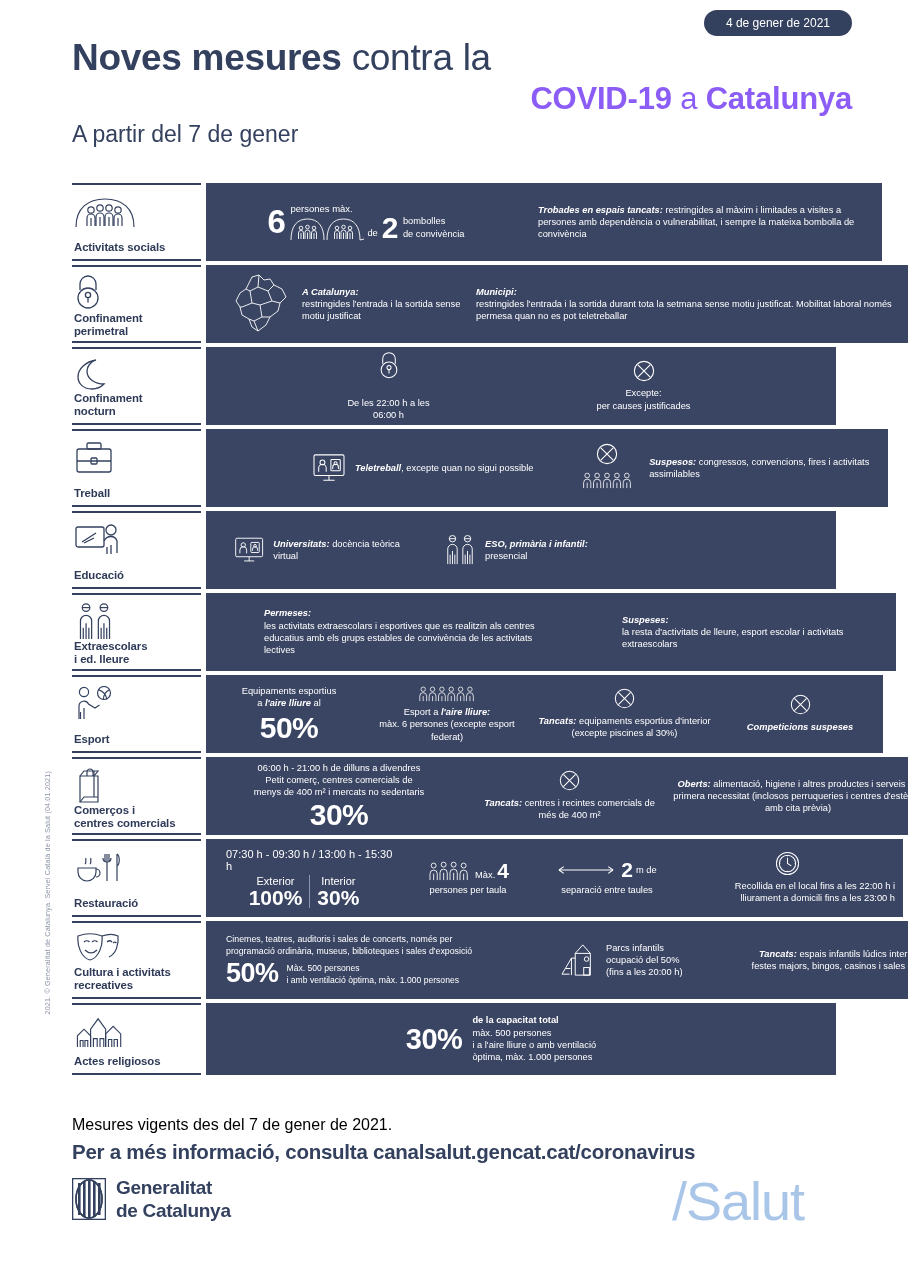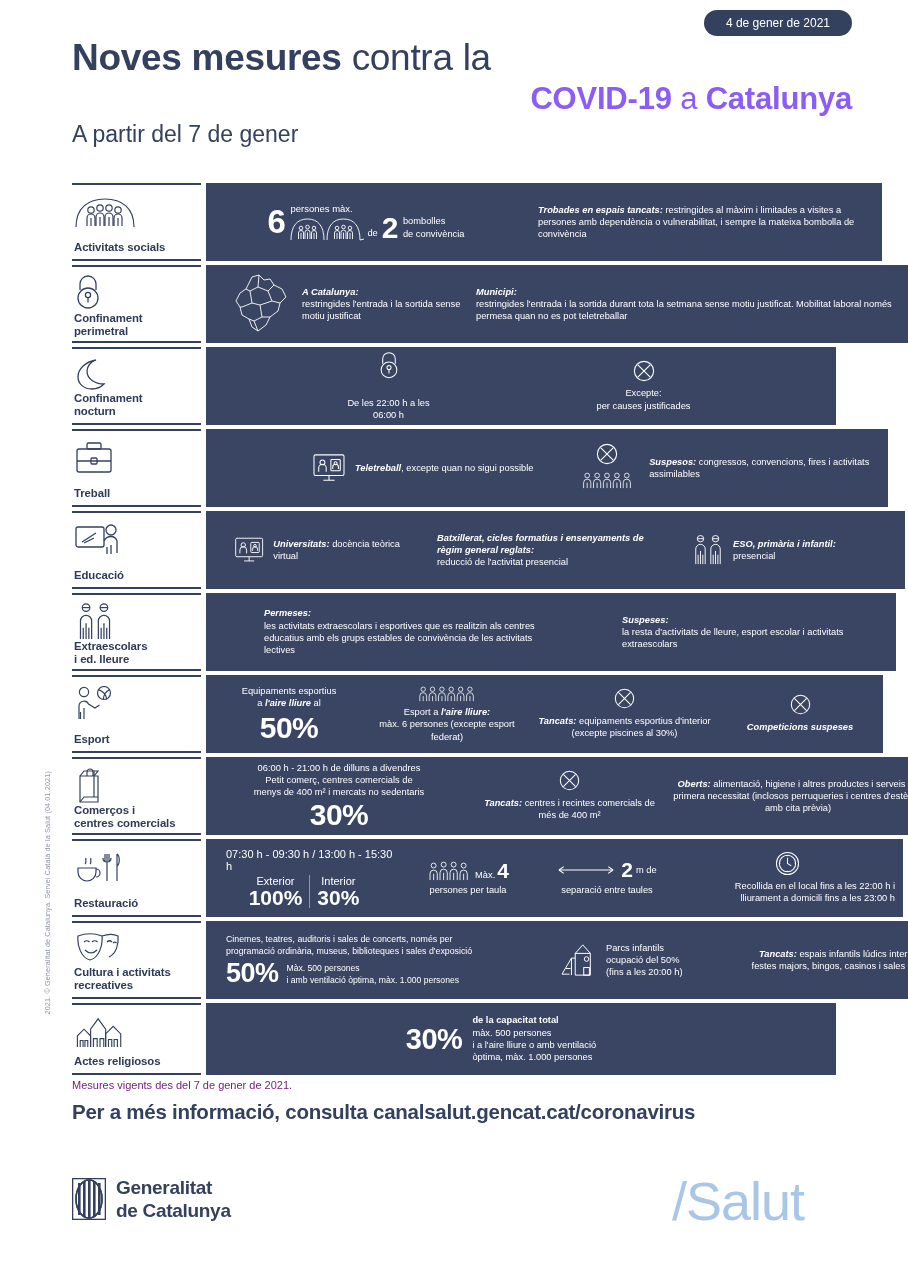--- a/index.html
+++ b/index.html
@@ -68,21 +68,21 @@
   .txt { font-size: 9.3px; line-height: 12.3px; }
   .txt b { font-weight: bold; font-style: italic; }
   .big { font-size: 30px; font-weight: bold; line-height: 1; letter-spacing: -0.5px; }
   .med { font-size: 21px; font-weight: bold; line-height: 1; }
   .center { text-align: center; }
   .ico { flex: 0 0 auto; }
   .ico svg { display: block; }
 
   
   .footer { position: absolute; left: 72px; top: 1072px; width: 790px; }
-  .foot-l1 { font-size: 11px; line-height: 26px; color: #701a75; }
+  .foot-l1 { font-size: 16px; line-height: 26px; color: #000000; margin-top: 40px; }
   .foot-l2 { font-size: 20.5px; line-height: 28px; font-weight: bold; color: #33405e; letter-spacing: -0.25px; }
 
   .logos { position: absolute; left: 72px; top: 1176px; width: 790px; height: 70px; }
   .gencat { position: absolute; left: 0; top: 0; display: flex; align-items: center; }
   .gencat-mark { width: 34px; height: 42px; margin-right: 10px; }
   .gencat-txt { font-size: 19px; font-weight: bold; line-height: 23px; color: #33405e; letter-spacing: -0.3px; }
   .salut { position: absolute; right: 58px; top: -6px; font-size: 54px; color: #a9c6e8; font-weight: normal; letter-spacing: -1px; }
 
   .sep-v { width: 1px; align-self: stretch; background: #8d96ae; margin: 0 7px; }
 </style>
@@ -309,24 +309,20 @@
               <rect x="2" y="2" width="32" height="22" rx="1.5"></rect>
               <circle cx="11" cy="10" r="2.6"></circle>
                 <path d="M7 20 v-4 a4 4 0 0 1 8 0 v4"></path>
               <rect x="20" y="7" width="10" height="12" rx="1"></rect>
                 <circle cx="25" cy="11" r="1.6"></circle>
                 <path d="M22 17 v-2 a3 3 0 0 1 6 0 v2"></path>
               <path d="M18 24 v5 M12 29 h12"></path>
             </svg>
             <div class="txt" style="margin-left:9px;"><b>Universitats:</b><span> docència teòrica virtual</span></div>
           </div>
-          <div class="txt" style="width:230px;margin-left:18px;">
-            <b>Batxillerat, cicles formatius i ensenyaments de règim general reglats:</b>
-            <div>reducció de l'activitat presencial</div>
-          </div>
           <div class="block" style="width:200px;margin-left:24px;">
             <svg width="34" height="32" viewBox="0 0 36 34" fill="none" stroke="#ffffff" stroke-width="1">
               <circle cx="10" cy="5" r="3.4"></circle>
                 <path d="M6.6 5 h6.8"></path>
               <path d="M5 32 v-16 a5 5 0 0 1 10 0 v16 M10 18 v14 M7.5 22 v10 M12.5 22 v10"></path>
               <circle cx="26" cy="5" r="3.4"></circle>
                 <path d="M22.6 5 h6.8"></path>
               <path d="M21 32 v-16 a5 5 0 0 1 10 0 v16 M26 18 v14 M23.5 22 v10 M28.5 22 v10"></path>
             </svg>
             <div class="txt" style="margin-left:8px;">

